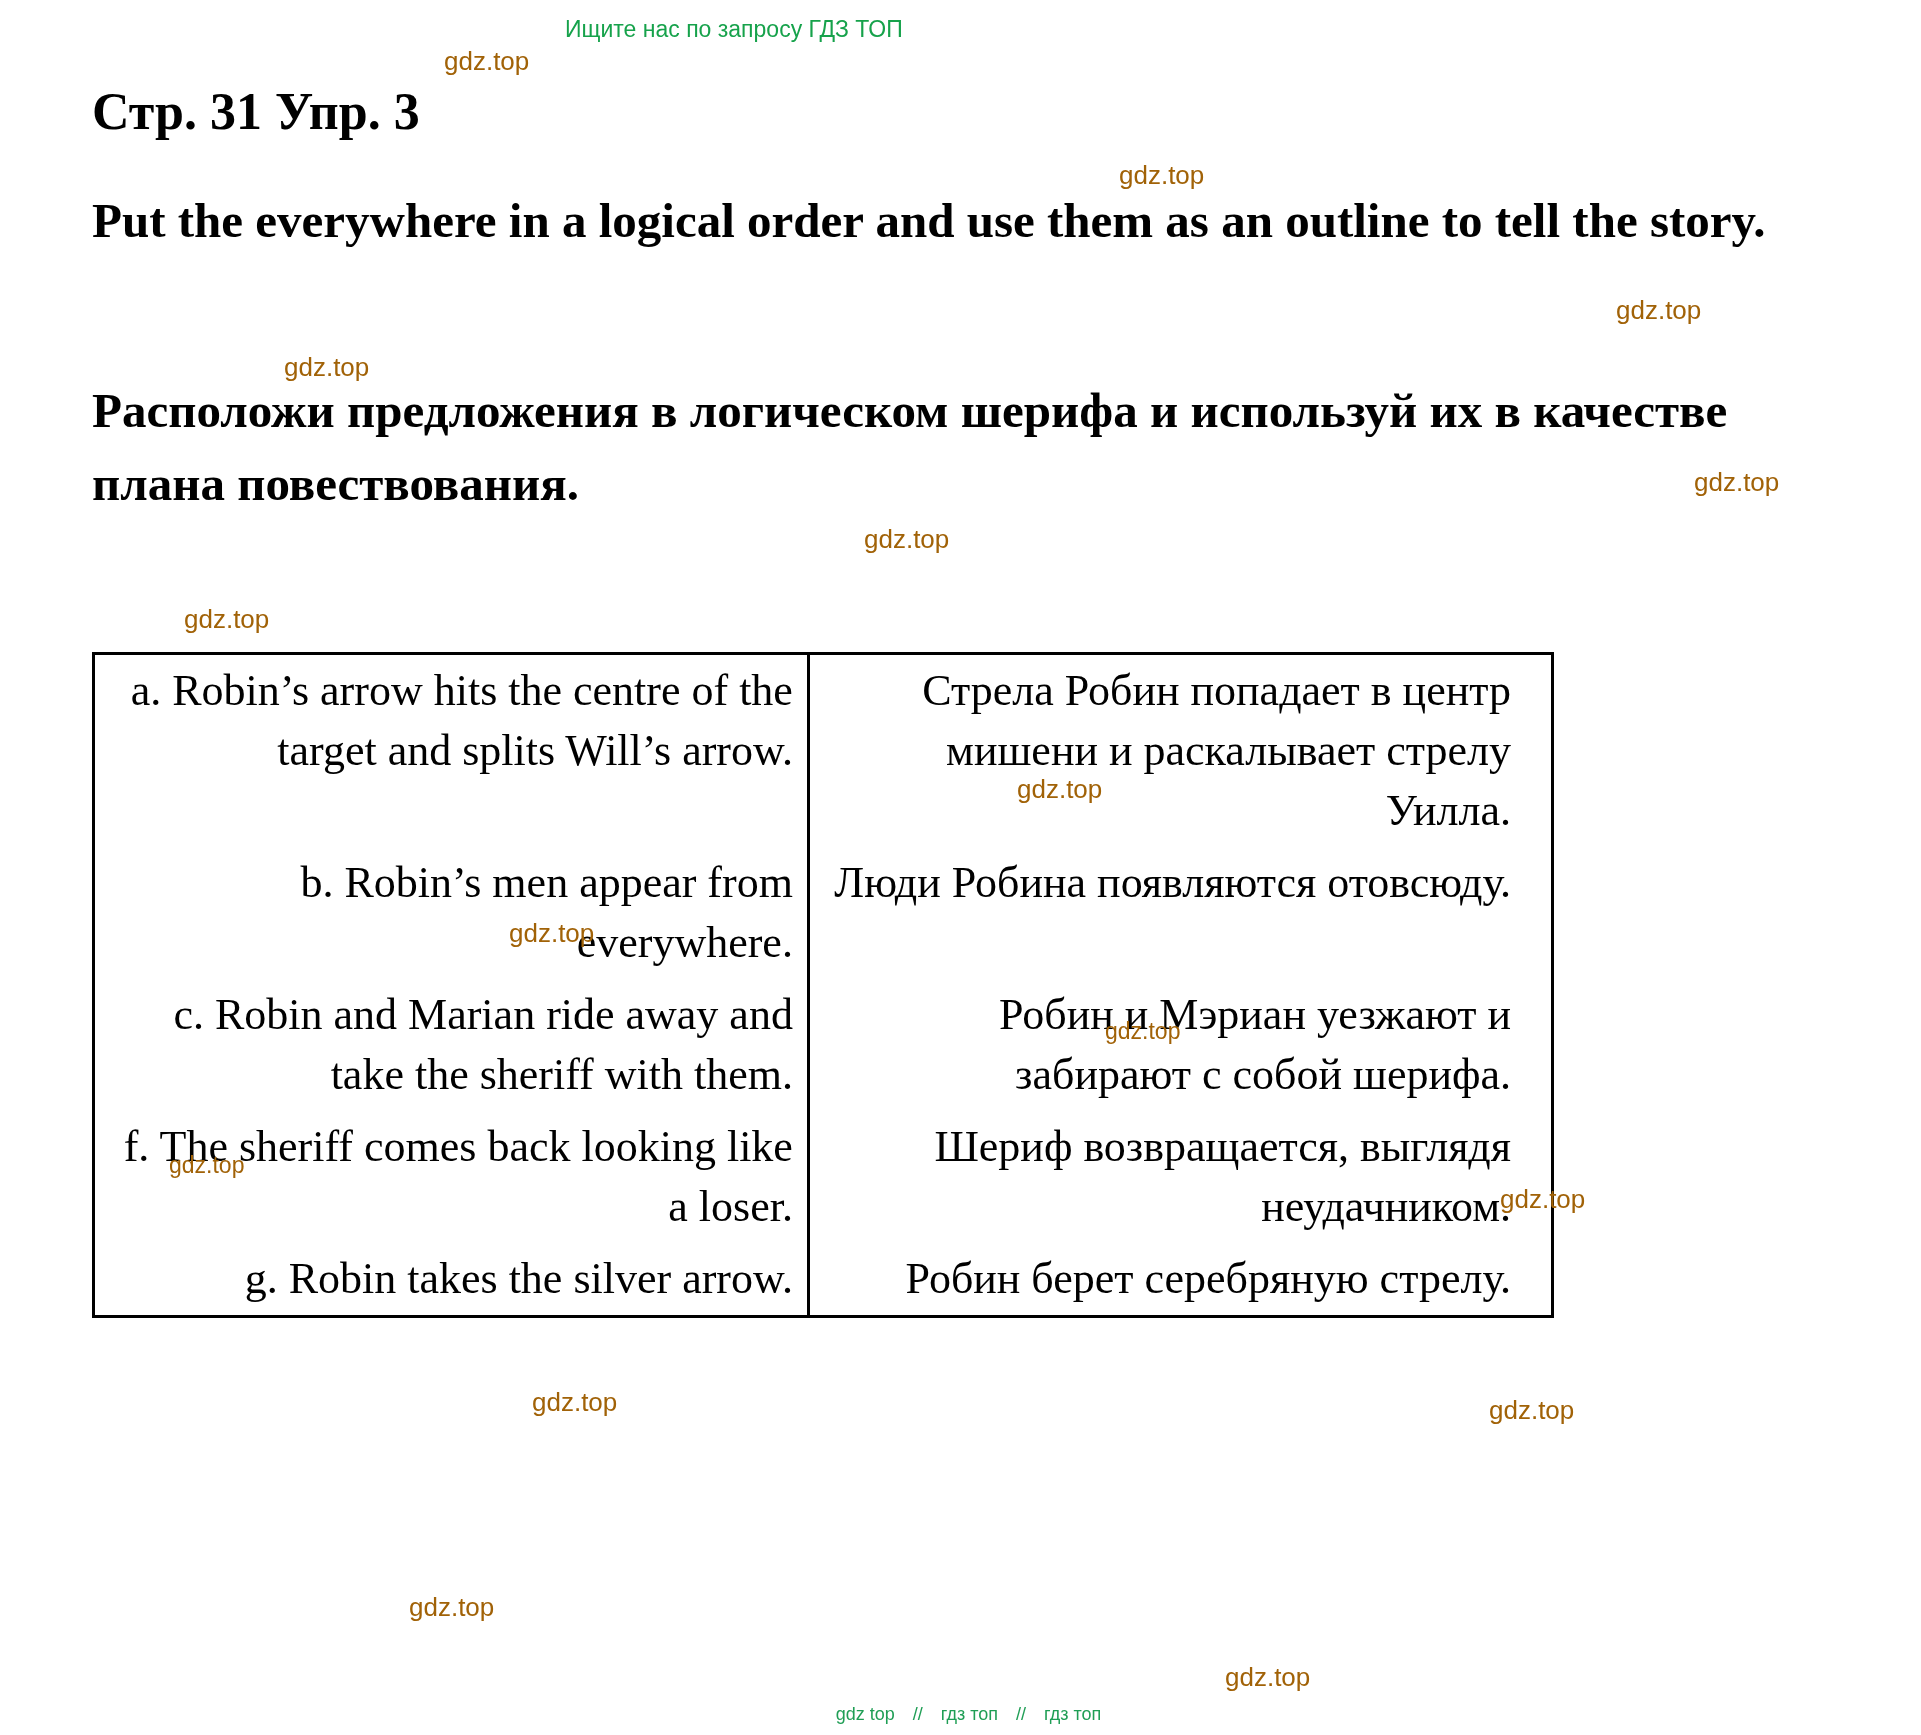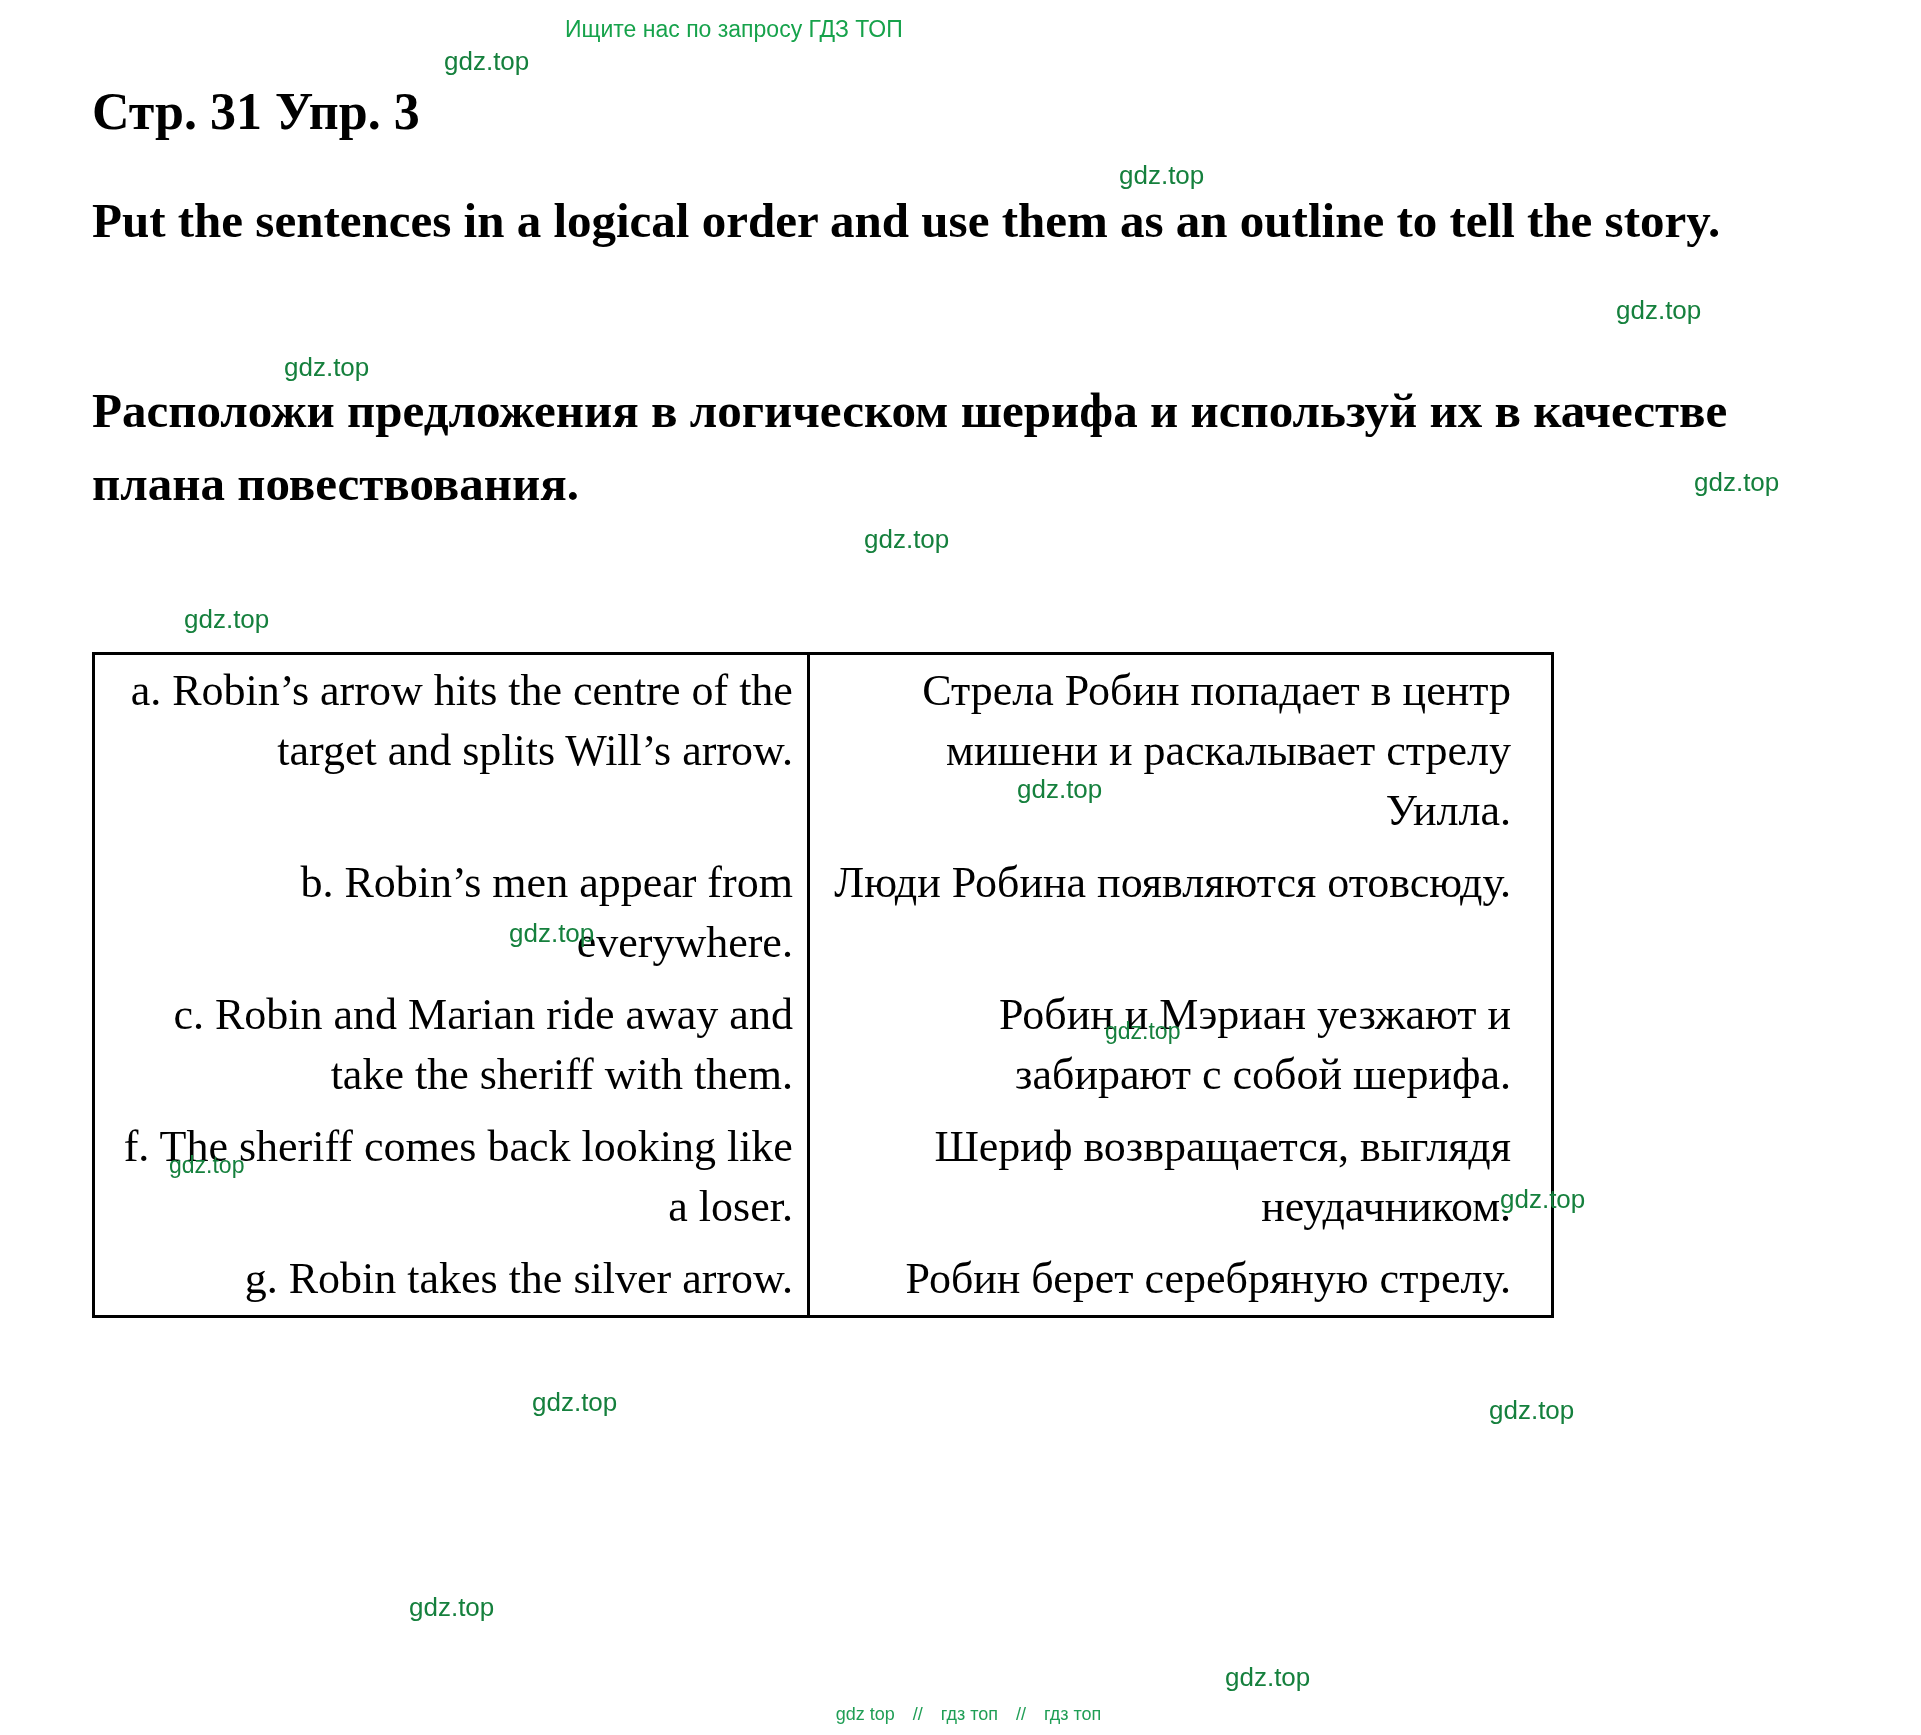--- a/index.html
+++ b/index.html
@@ -61,21 +61,21 @@
   .table-wrap td.en { width: 49%; }
   .table-wrap td.ru {
     border-left: 3px solid #000;
     padding-left: 18px;
     padding-right: 40px;
   }
   .wm {
     position: absolute;
     font-family: "Liberation Sans", sans-serif;
     font-size: 26px;
-    color: #15803d;
+    color: #a16207;
     white-space: nowrap;
   }
   .wm.small { font-size: 23px; }
   .footer {
     position: absolute;
     left: 0;
     top: 1692px;
     width: 100%;
     text-align: center;
     font-family: "Liberation Sans", sans-serif;
@@ -86,21 +86,21 @@
 </style>
 </head>
 <body>
 
 <div class="page">
 
   <div class="banner">Ищите нас по запросу ГДЗ ТОП</div>
 
   <h1 class="title">Стр. 31 Упр. 3</h1>
 
-  <p class="instr en">Put the sentences in a logical order and use them as an outline to tell the story.</p>
+  <p class="instr en">Put the everywhere in a logical order and use them as an outline to tell the story.</p>
 
   <p class="instr ru">Расположи предложения в логическом шерифа и используй их в качестве плана повествования.</p>
 
   <div class="table-wrap">
     <table>
       <tbody>
         <tr>
           <td class="en">a. Robin’s arrow hits the centre of the target and splits Will’s arrow.</td>
           <td class="ru">Стрела Робин попадает в центр мишени и раскалывает стрелу Уилла.</td>
         </tr>

